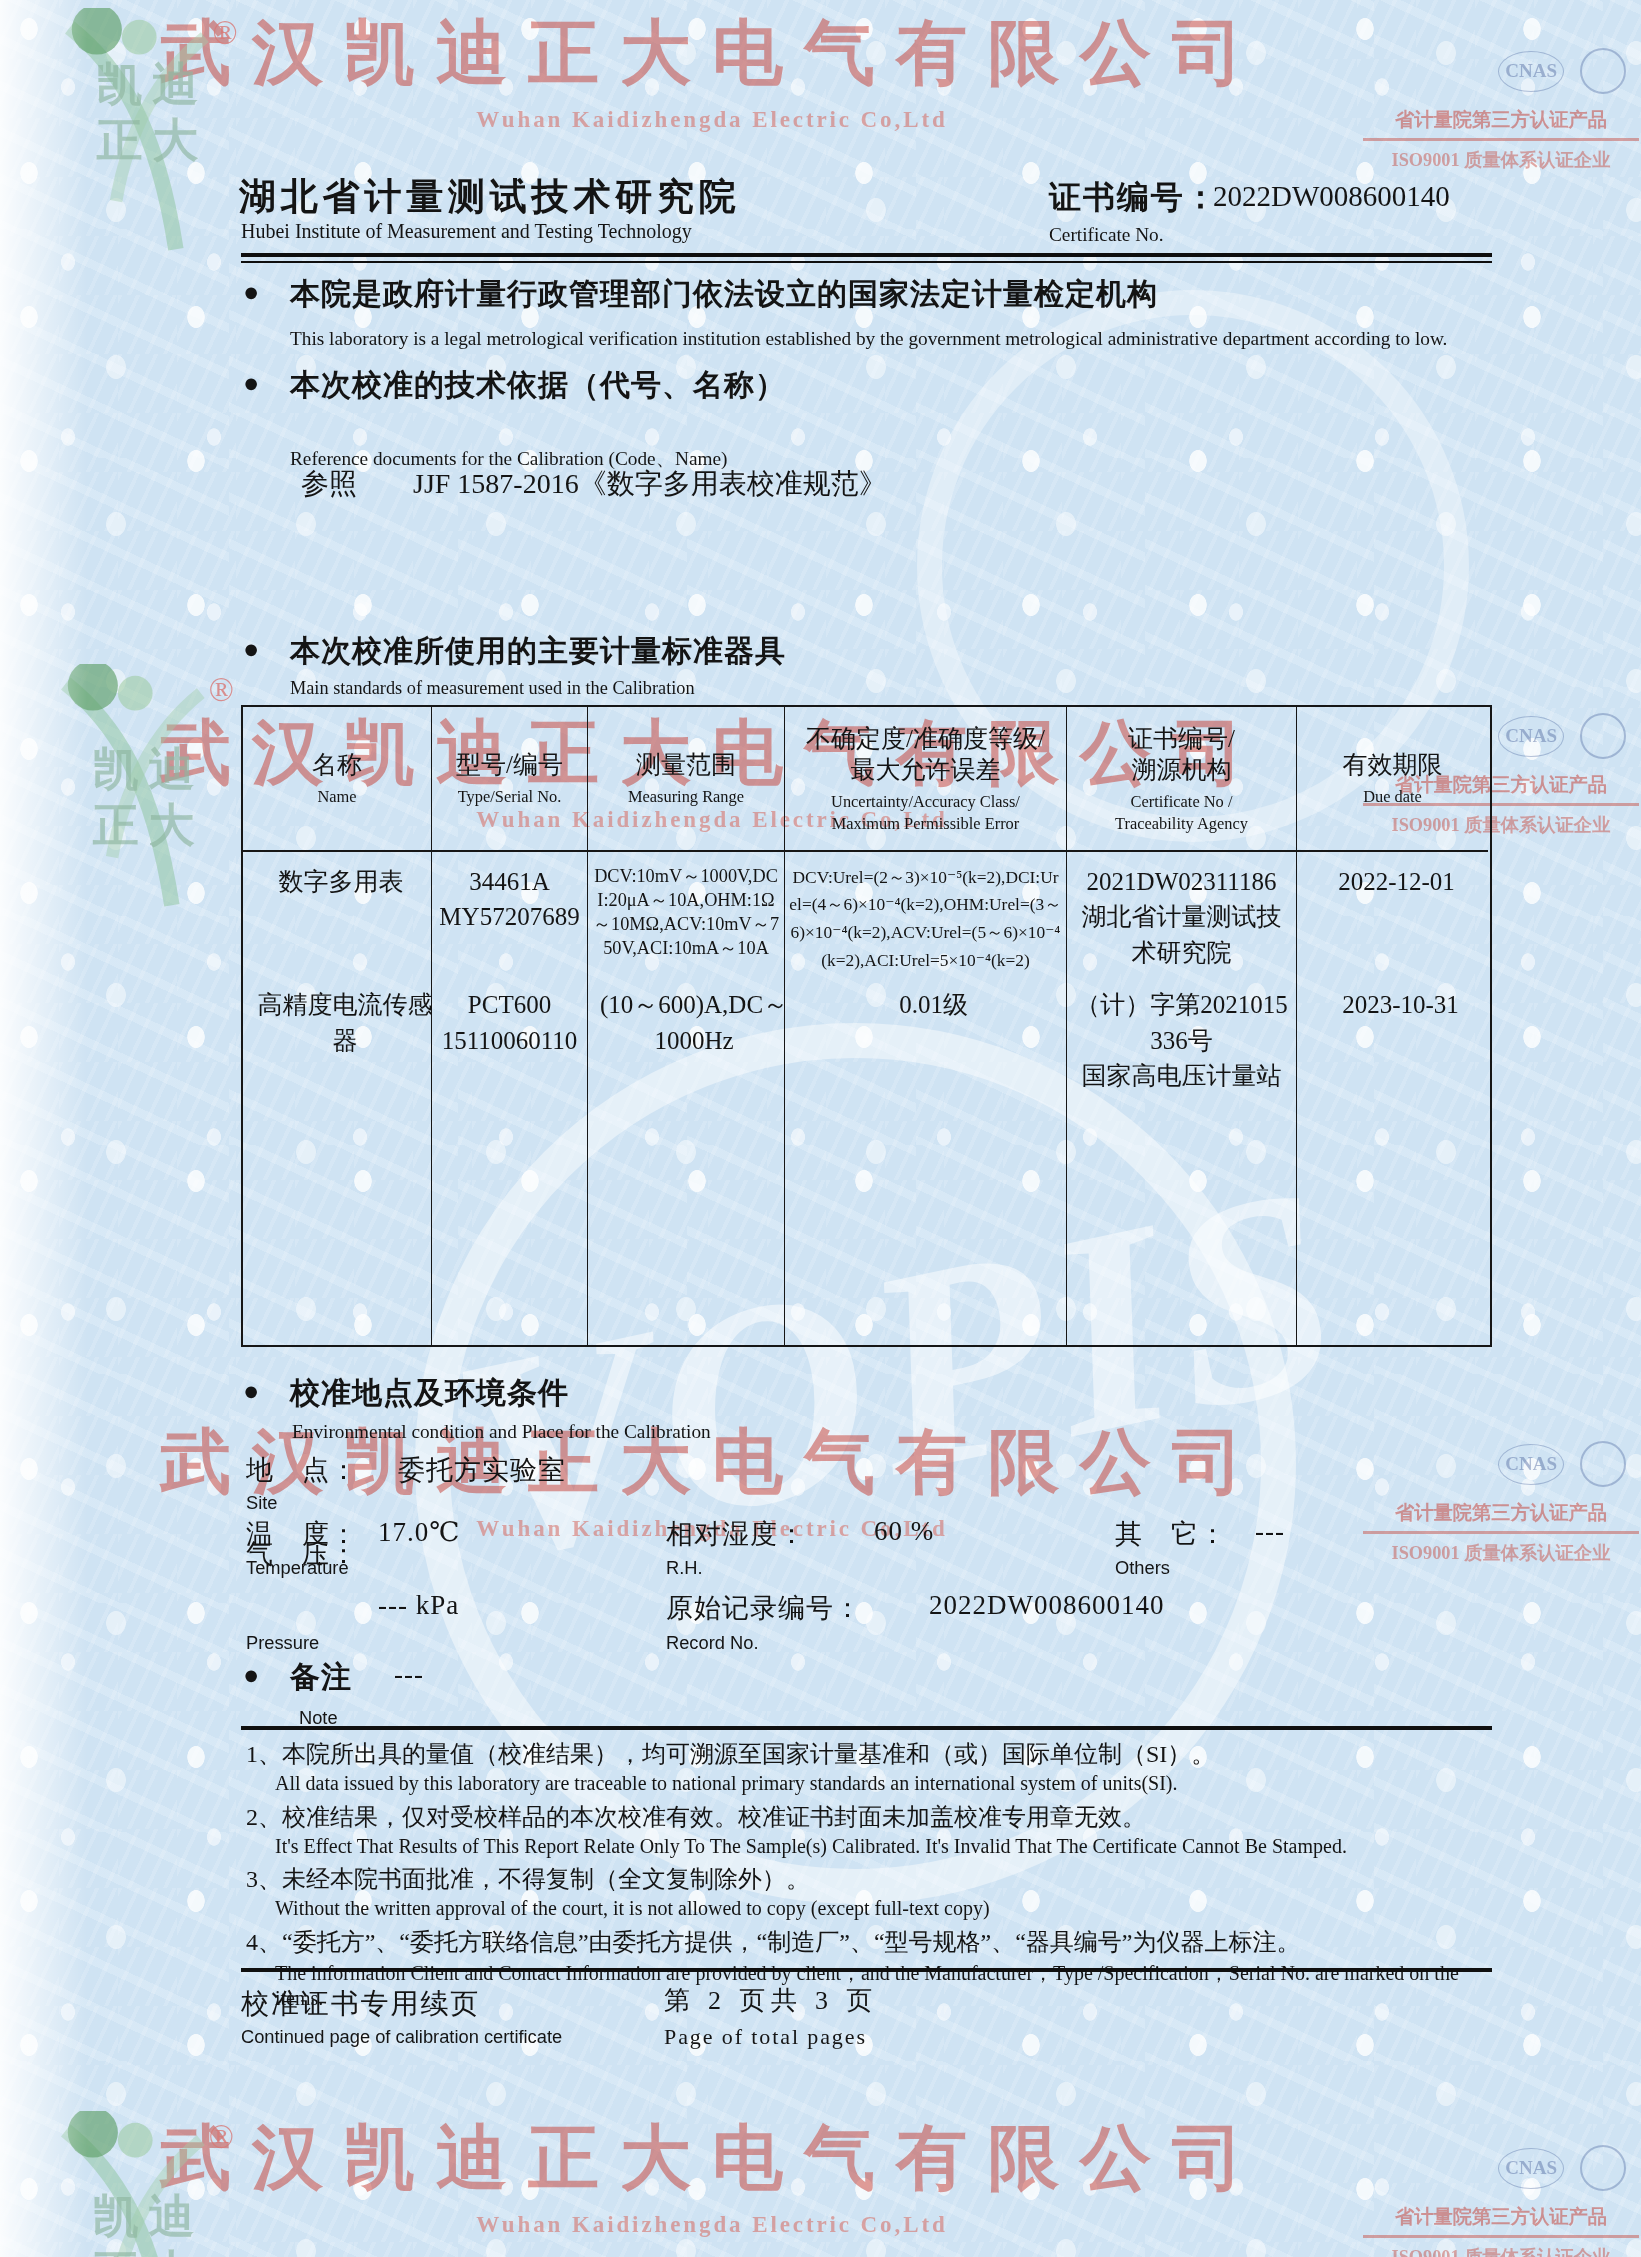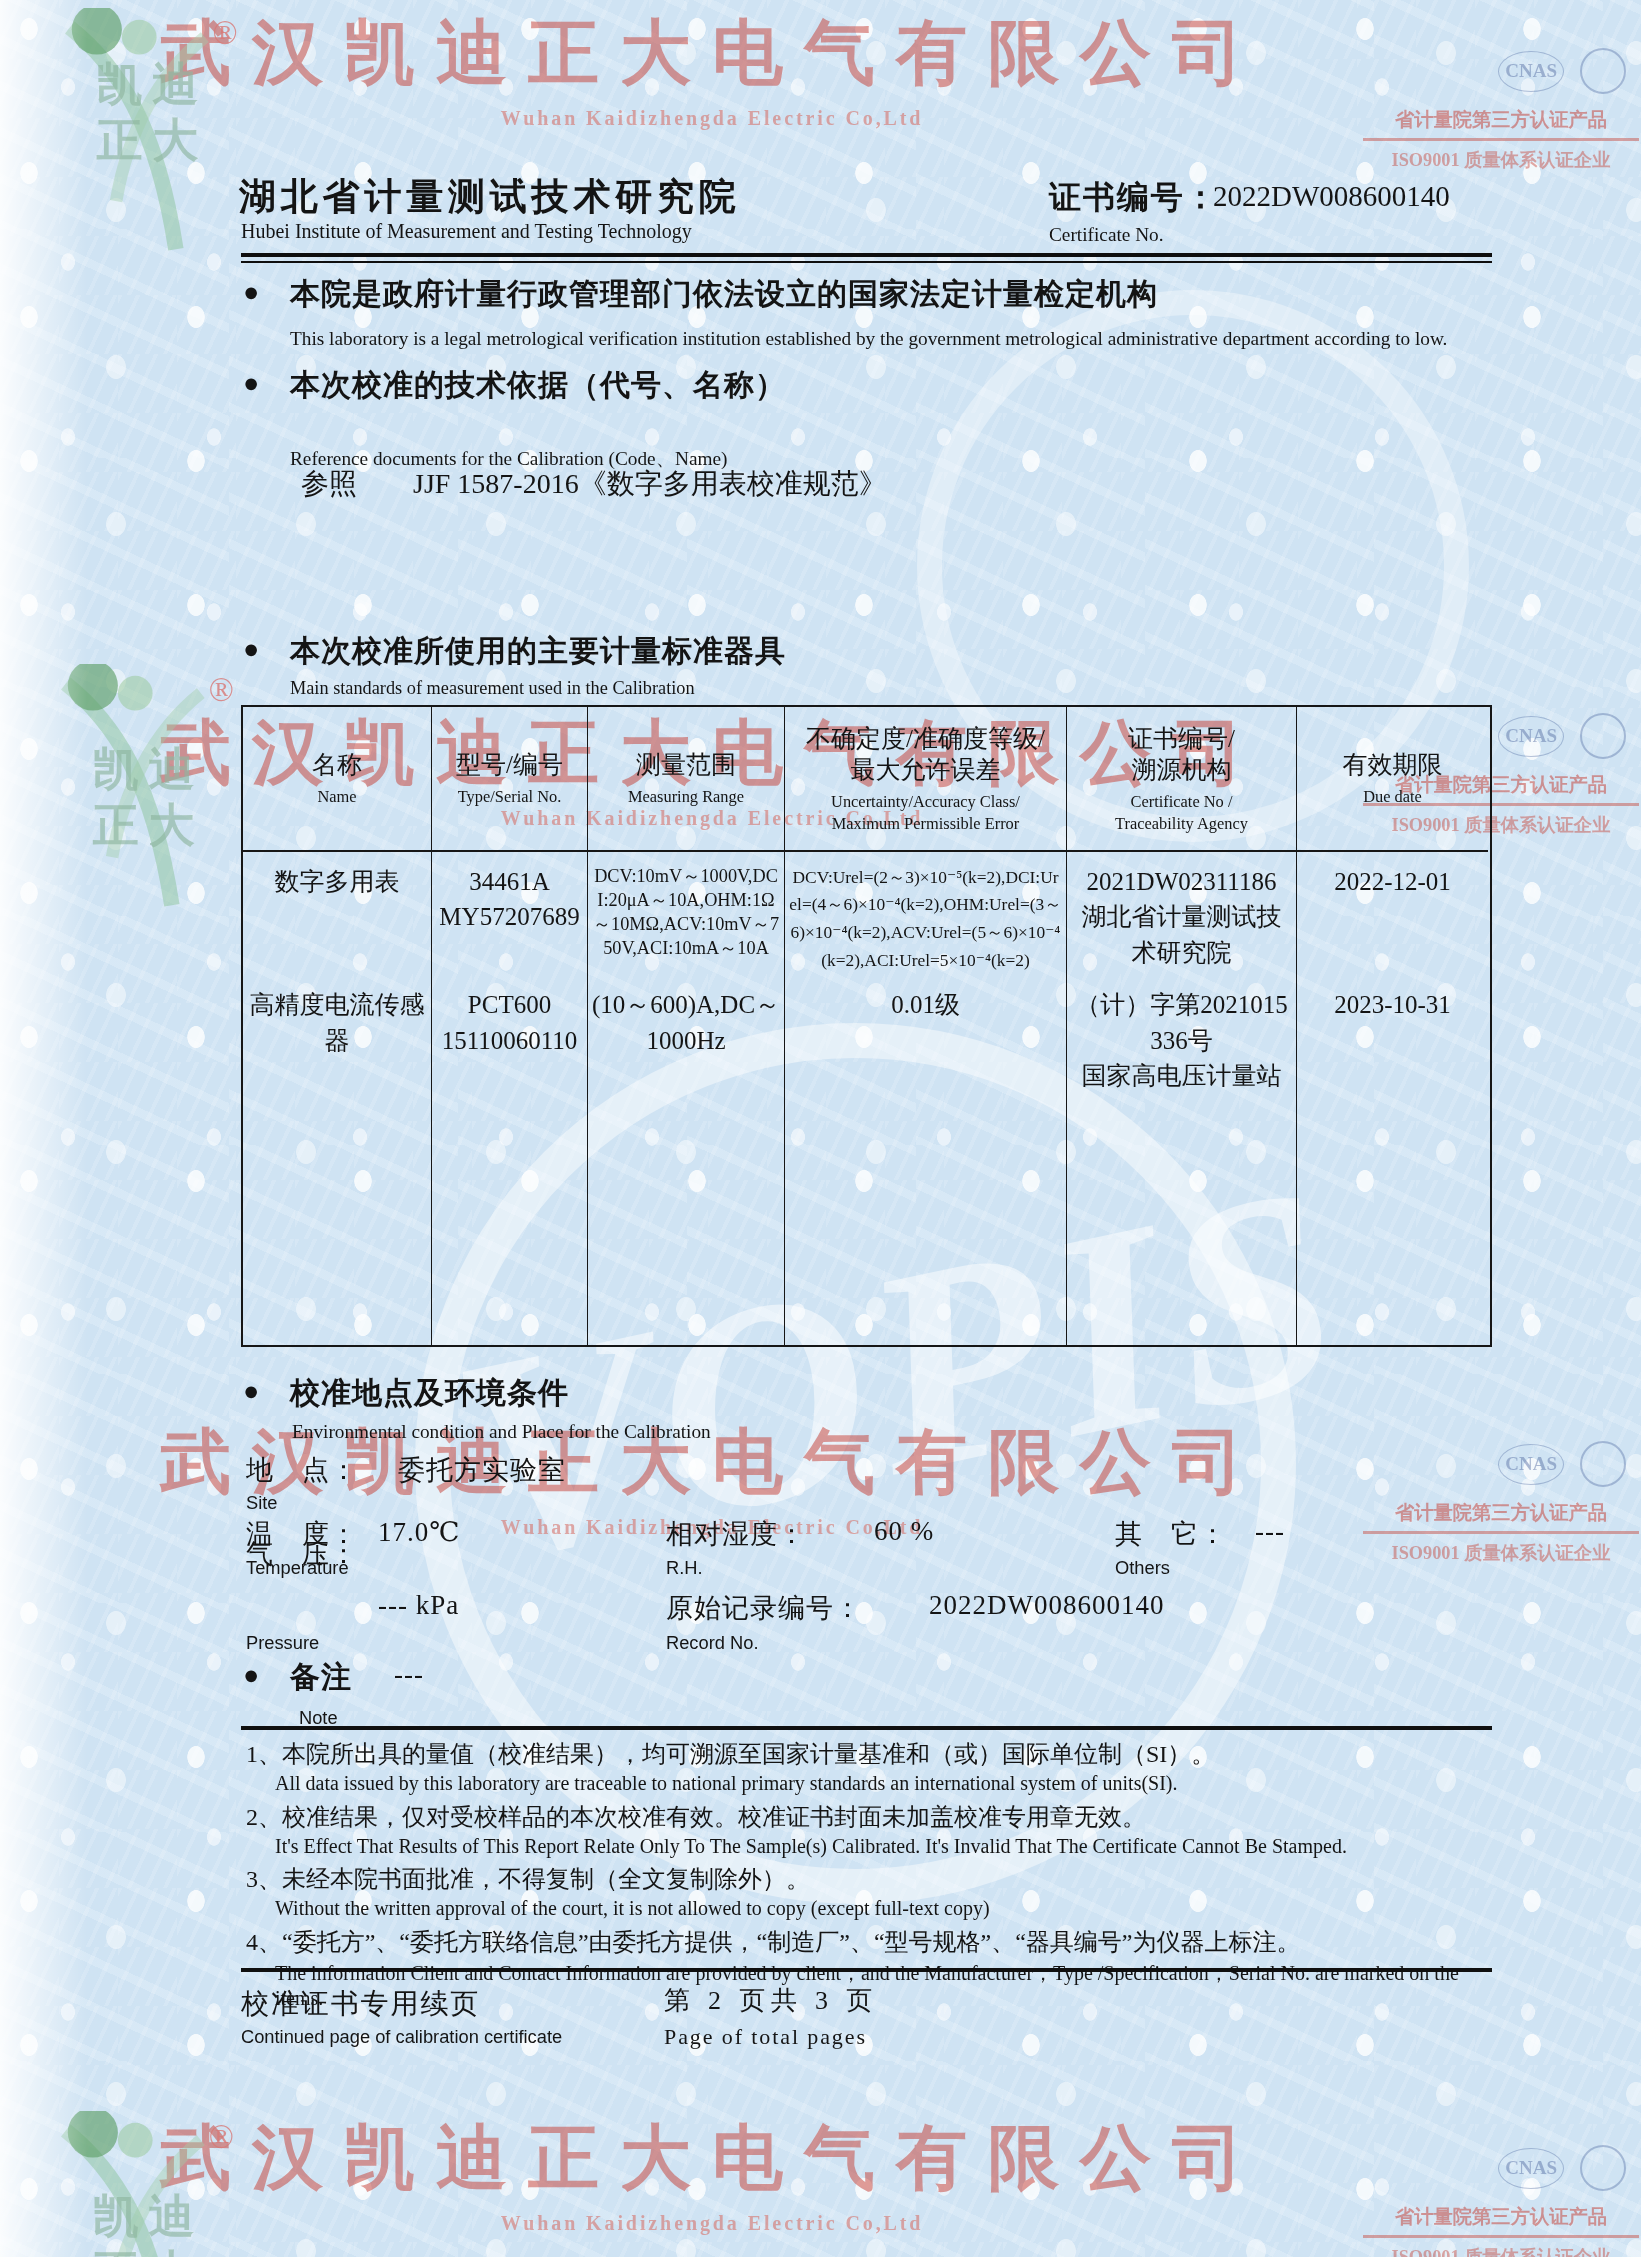--- a/index.html
+++ b/index.html
@@ -14,21 +14,21 @@
       repeating-linear-gradient(115deg, rgba(255,255,255,.14) 0 3.9px, rgba(255,255,255,0) 3.9px 16.4px),
       repeating-linear-gradient(25deg, rgba(224,238,249,.5) 0 8.7px, rgba(224,238,249,0) 8.7px 42px);
     background-size:167px 144px, 146px 175px, 190px 157px, 59px 59px, 229px 229px;
   }
   .abs{position:absolute;}
   .sans{font-family:"Liberation Sans","DejaVu Sans",sans-serif;}
   .pre{white-space:pre-line;}
   
   .wm-red{left:159px;width:1106px;text-align:center;z-index:1;pointer-events:none;}
   .wm-red .cn{font-size:71px;font-weight:bold;letter-spacing:21px;color:rgba(198,60,50,.50);white-space:nowrap;}
-  .wm-red .en{font-size:20px;font-weight:bold;letter-spacing:2.9px;color:rgba(214,110,102,.58);margin-top:5.8px;white-space:nowrap;}
+  .wm-red .en{font-size:23px;font-weight:bold;letter-spacing:2.9px;color:rgba(214,110,102,.58);margin-top:5.8px;white-space:nowrap;}
   .wm-logo{width:241px;height:256px;z-index:1;pointer-events:none;}
   .wm-logo .txt{position:absolute;left:85px;font-size:46px;font-weight:bold;letter-spacing:9.7px;color:rgba(142,182,160,.65);}
   .wm-logo .reg{position:absolute;left:201px;top:7.7px;font-size:33px;color:rgba(216,120,118,.8);}
   .wm-cert{width:276px;z-index:1;text-align:center;pointer-events:none;}
   .wm-cert .logos{display:flex;justify-content:flex-end;align-items:center;gap:15.4px;padding-right:13.5px;height:50px;}
   .wm-cert .cnas{width:64px;height:39px;border:1.9px solid rgba(80,105,160,.38);border-radius:50%;
      color:rgba(80,105,160,.45);font-size:19px;font-weight:bold;display:flex;align-items:center;justify-content:center;}
   .wm-cert .cqc{width:42px;height:42px;border:2.9px double rgba(80,105,160,.38);border-radius:50%;}
   .wm-cert .l1{font-size:19.3px;font-weight:bold;color:rgba(198,66,56,.52);margin-top:9.7px;white-space:nowrap;}
   .wm-cert .rule{height:2.9px;background:rgba(198,66,56,.45);margin:5.8px 0 5.8px 0;}
@@ -55,21 +55,21 @@
        grid-template-columns:189px 156px 197px 282px 230px 191px;
        grid-template-rows:145px 1fr;
        border:2.9px solid #161616;box-sizing:border-box;background:transparent;}
   .tbl .cell{border-right:1.9px solid #161616;box-sizing:border-box;text-align:center;position:relative;}
   .tbl .cell:nth-child(6n){border-right:none;}
   .tbl .th{border-bottom:2.9px solid #161616;display:flex;flex-direction:column;justify-content:center;gap:5.8px;padding:3.9px 1.9px;}
   .tbl .th .cn{font-size:25px;line-height:1.25;}
   .tbl .th .en{font-size:16.4px;line-height:1.3;}
   .tbl .td .e1{padding-top:11.6px;line-height:1.42;}
   .tbl .td .e2{position:absolute;top:135px;left:0;width:100%;line-height:1.42;}
-  .fs26{font-size:25px;}
+  .fs26{font-size:25px;padding-left:8px;}
   .fs19{font-size:18.3px;line-height:1.32 !important;}
   .fs18{font-size:17.4px;line-height:1.6 !important;}
   .bkall{word-break:break-all;padding-left:3.9px;padding-right:3.9px;box-sizing:border-box;}
   
   .env-cn{font-size:27px;letter-spacing:1px;}
   .env-en{font-size:18.3px;}
   .note-item-cn{font-size:24px;}
   .note-item-en{font-size:20px;}
   .rule4{width:1251px;height:3.9px;background:#101010;}
   .foot-cn{font-size:28px;letter-spacing:1.9px;}

